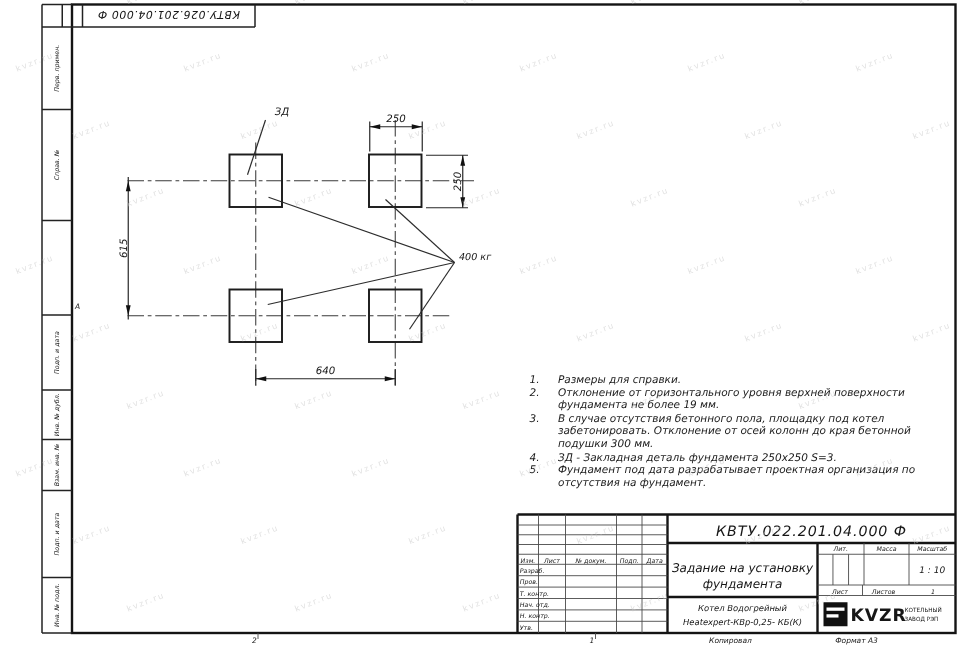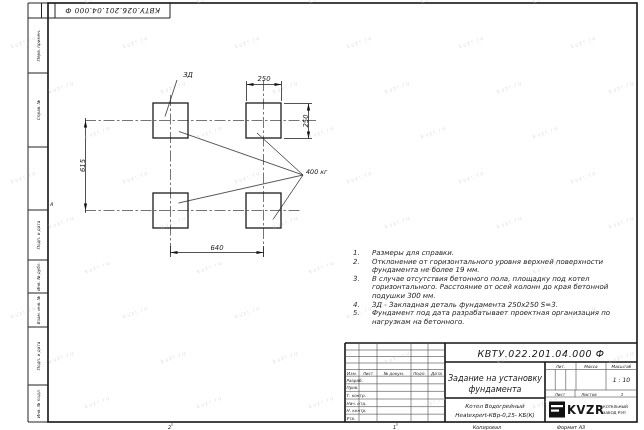--- a/index.html
+++ b/index.html
@@ -231,37 +231,37 @@
     <div class="note-line">
         <span class="nn"></span>
         <span class="nt">фундамента не более 19 мм.</span>
       </div>
     <div class="note-line">
         <span class="nn">3.</span>
         <span class="nt">В случае отсутствия бетонного пола, площадку под котел</span>
       </div>
     <div class="note-line">
         <span class="nn"></span>
-        <span class="nt">горизонтального. Расстояние от осей колонн до края бетонной</span>
+        <span class="nt">забетонировать. Отклонение от осей колонн до края бетонной</span>
       </div>
     <div class="note-line">
         <span class="nn"></span>
         <span class="nt">подушки 300 мм.</span>
       </div>
     <div class="note-line">
         <span class="nn">4.</span>
         <span class="nt">ЗД - Закладная деталь фундамента 250х250 S=3.</span>
       </div>
     <div class="note-line">
         <span class="nn">5.</span>
         <span class="nt">Фундамент под дата разрабатывает проектная организация по</span>
       </div>
     <div class="note-line">
         <span class="nn"></span>
-        <span class="nt">нагрузкам на бетонного.</span>
+        <span class="nt">отсутствия на фундамент.</span>
       </div>
   </div>
 
   <div class="wm-layer">
       <span class="wm" style="left: 84px; top: -6px;">kvzr.ru</span>
       <span class="wm" style="left: 196px; top: -6px;">kvzr.ru</span>
       <span class="wm" style="left: 308px; top: -6px;">kvzr.ru</span>
       <span class="wm" style="left: 420px; top: -6px;">kvzr.ru</span>
       <span class="wm" style="left: 532px; top: -6px;">kvzr.ru</span>
       <span class="wm" style="left: 10px; top: 39px;">kvzr.ru</span>

